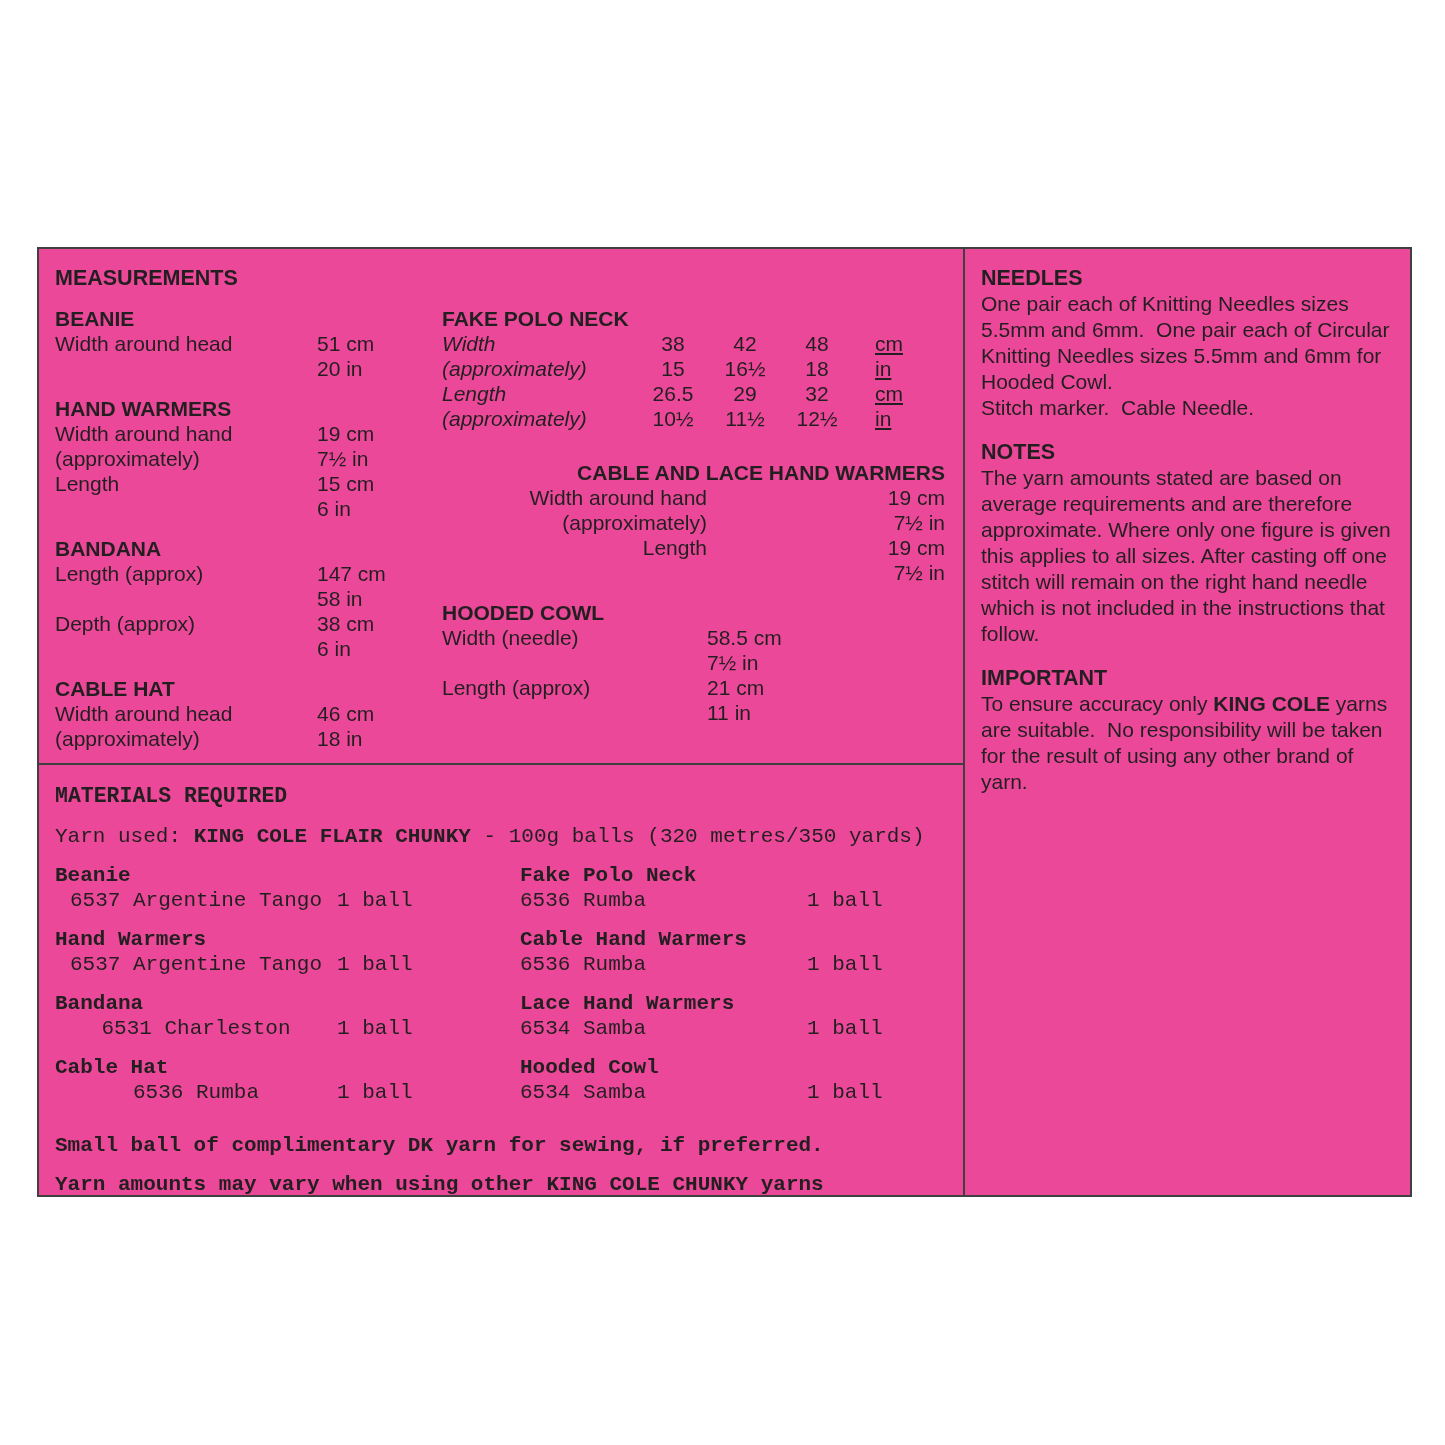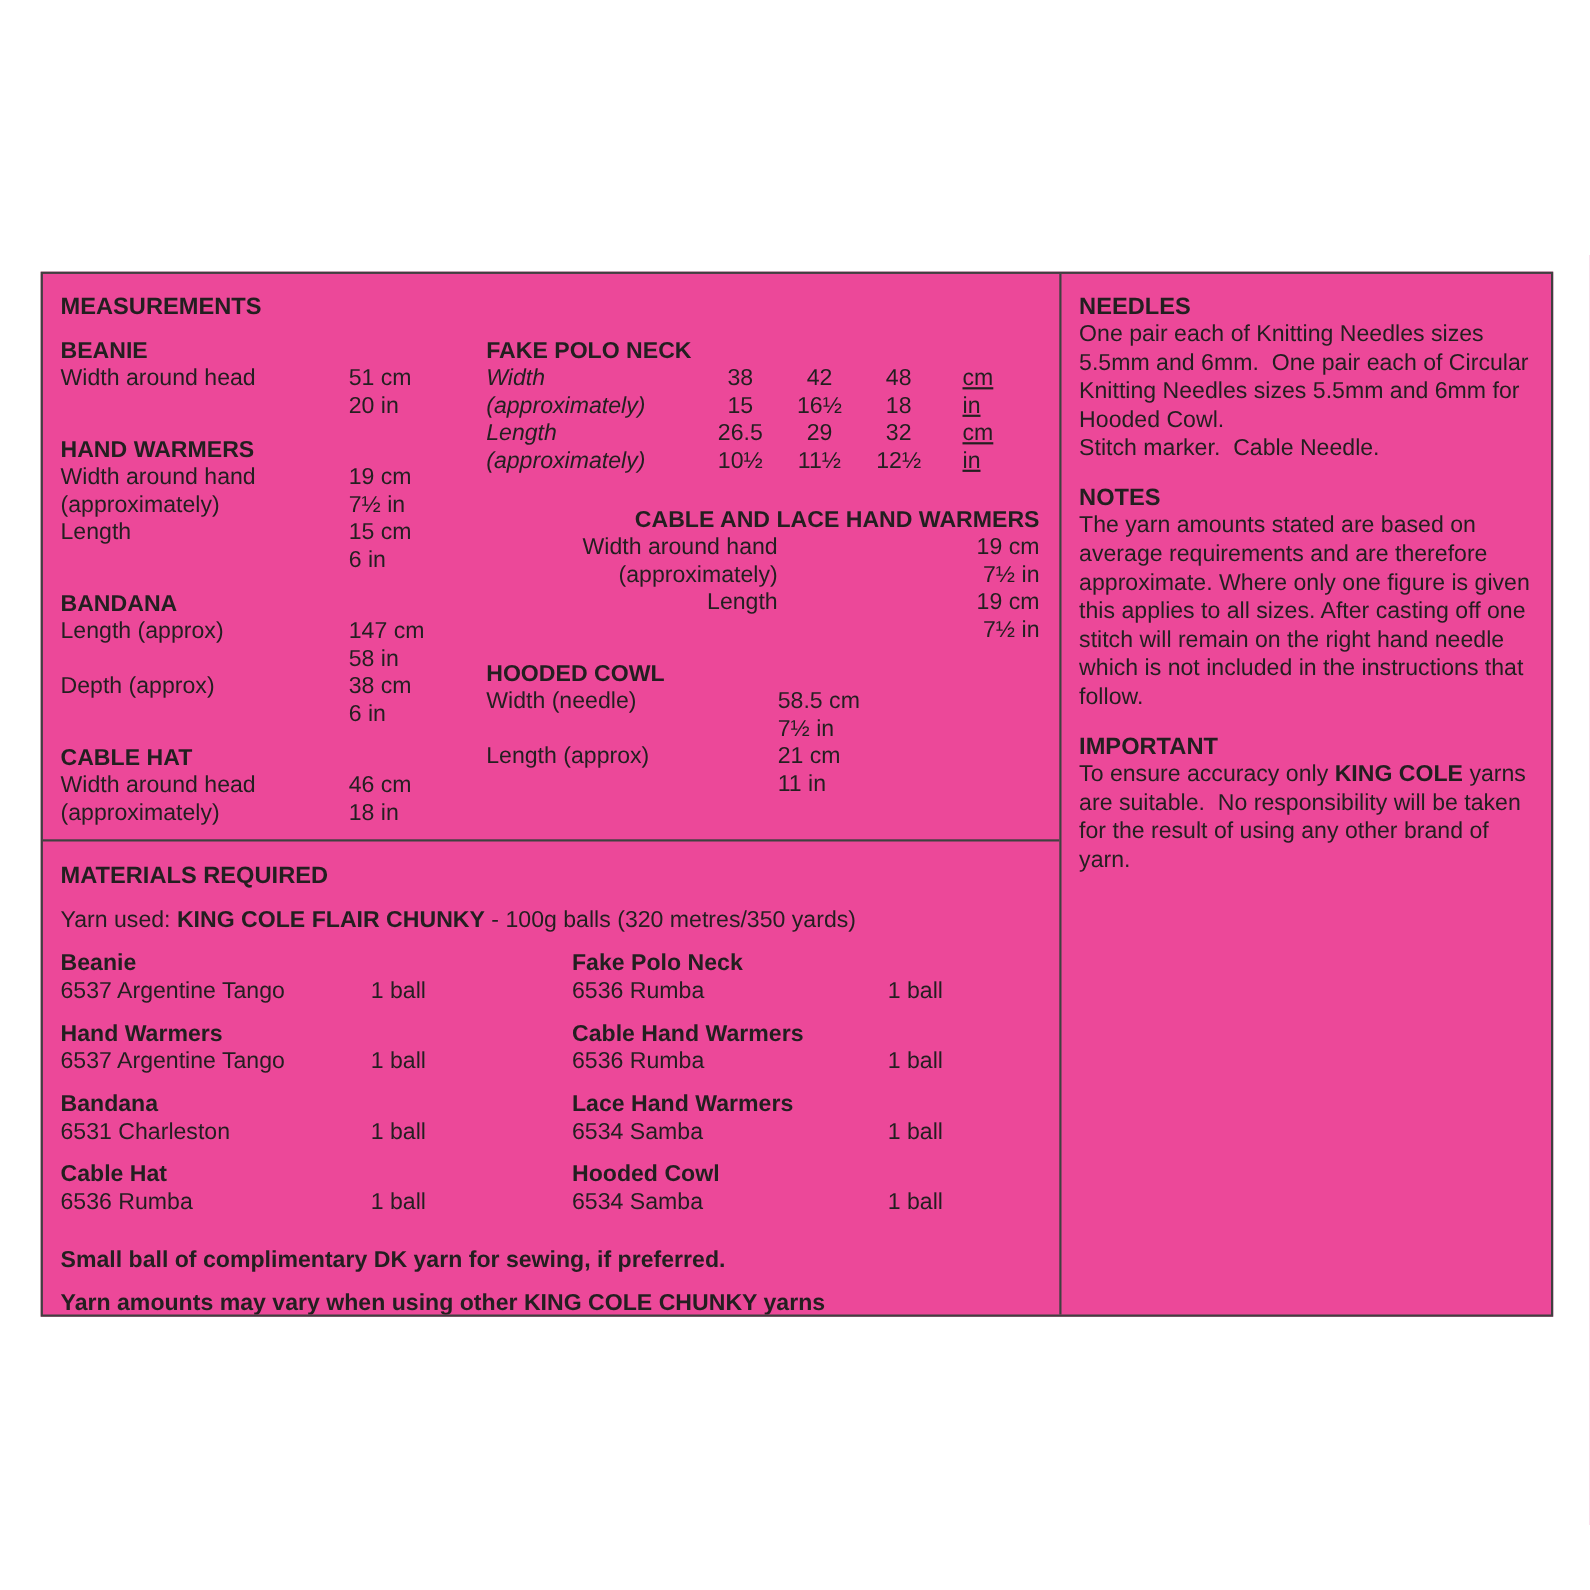--- a/index.html
+++ b/index.html
@@ -39,20 +39,21 @@
     height: 516px;
     box-sizing: border-box;
     border-bottom: 2px solid #404040;
     padding: 17px 18px 0 16px;
     overflow: hidden;
   }
   .panel-materials {
     flex: 1;
     padding: 19px 18px 0 16px;
     overflow: hidden;
+    font-family: Liberation Mono, monospace;
   }
   .col-right {
     flex: 1;
     padding: 16px 18px 0 16px;
     overflow: hidden;
   }
   .fs {
     font-size: 21px;
     line-height: 25px;
   }
@@ -79,21 +80,21 @@
   .fp-label { flex: 0 0 195px; font-style: italic; }
   .fp-c { flex: 0 0 72px; text-align: center; }
   .fp-u { margin-left: 22px; text-decoration: underline; }
   
   .yarn-line { margin-bottom: 14px; white-space: pre-wrap; }
   .mat-cols { display: flex; }
   .mat-col1 { flex: 0 0 465px; }
   .mat-col2 { flex: 1; }
   .mat-item { margin-bottom: 14px; }
   .mat-line { display: flex; white-space: pre-wrap; }
-  .mat-col1 .mat-shade { flex: 0 0 282px; }
+  .mat-col1 .mat-shade { flex: 0 0 282px; text-align: center; }
   .mat-col2 .mat-shade { flex: 0 0 287px; }
   .mat-note { margin-top: 14px; white-space: pre-wrap; }
   
   .rp-section + .rp-section { margin-top: 18px; }
   .rp-title { font-size: 21.5px; line-height: 26px; font-weight: bold; }
   .rp-para {
     font-size: 21px;
     line-height: 26px;
     white-space: pre-wrap;
     max-width: 412px;

